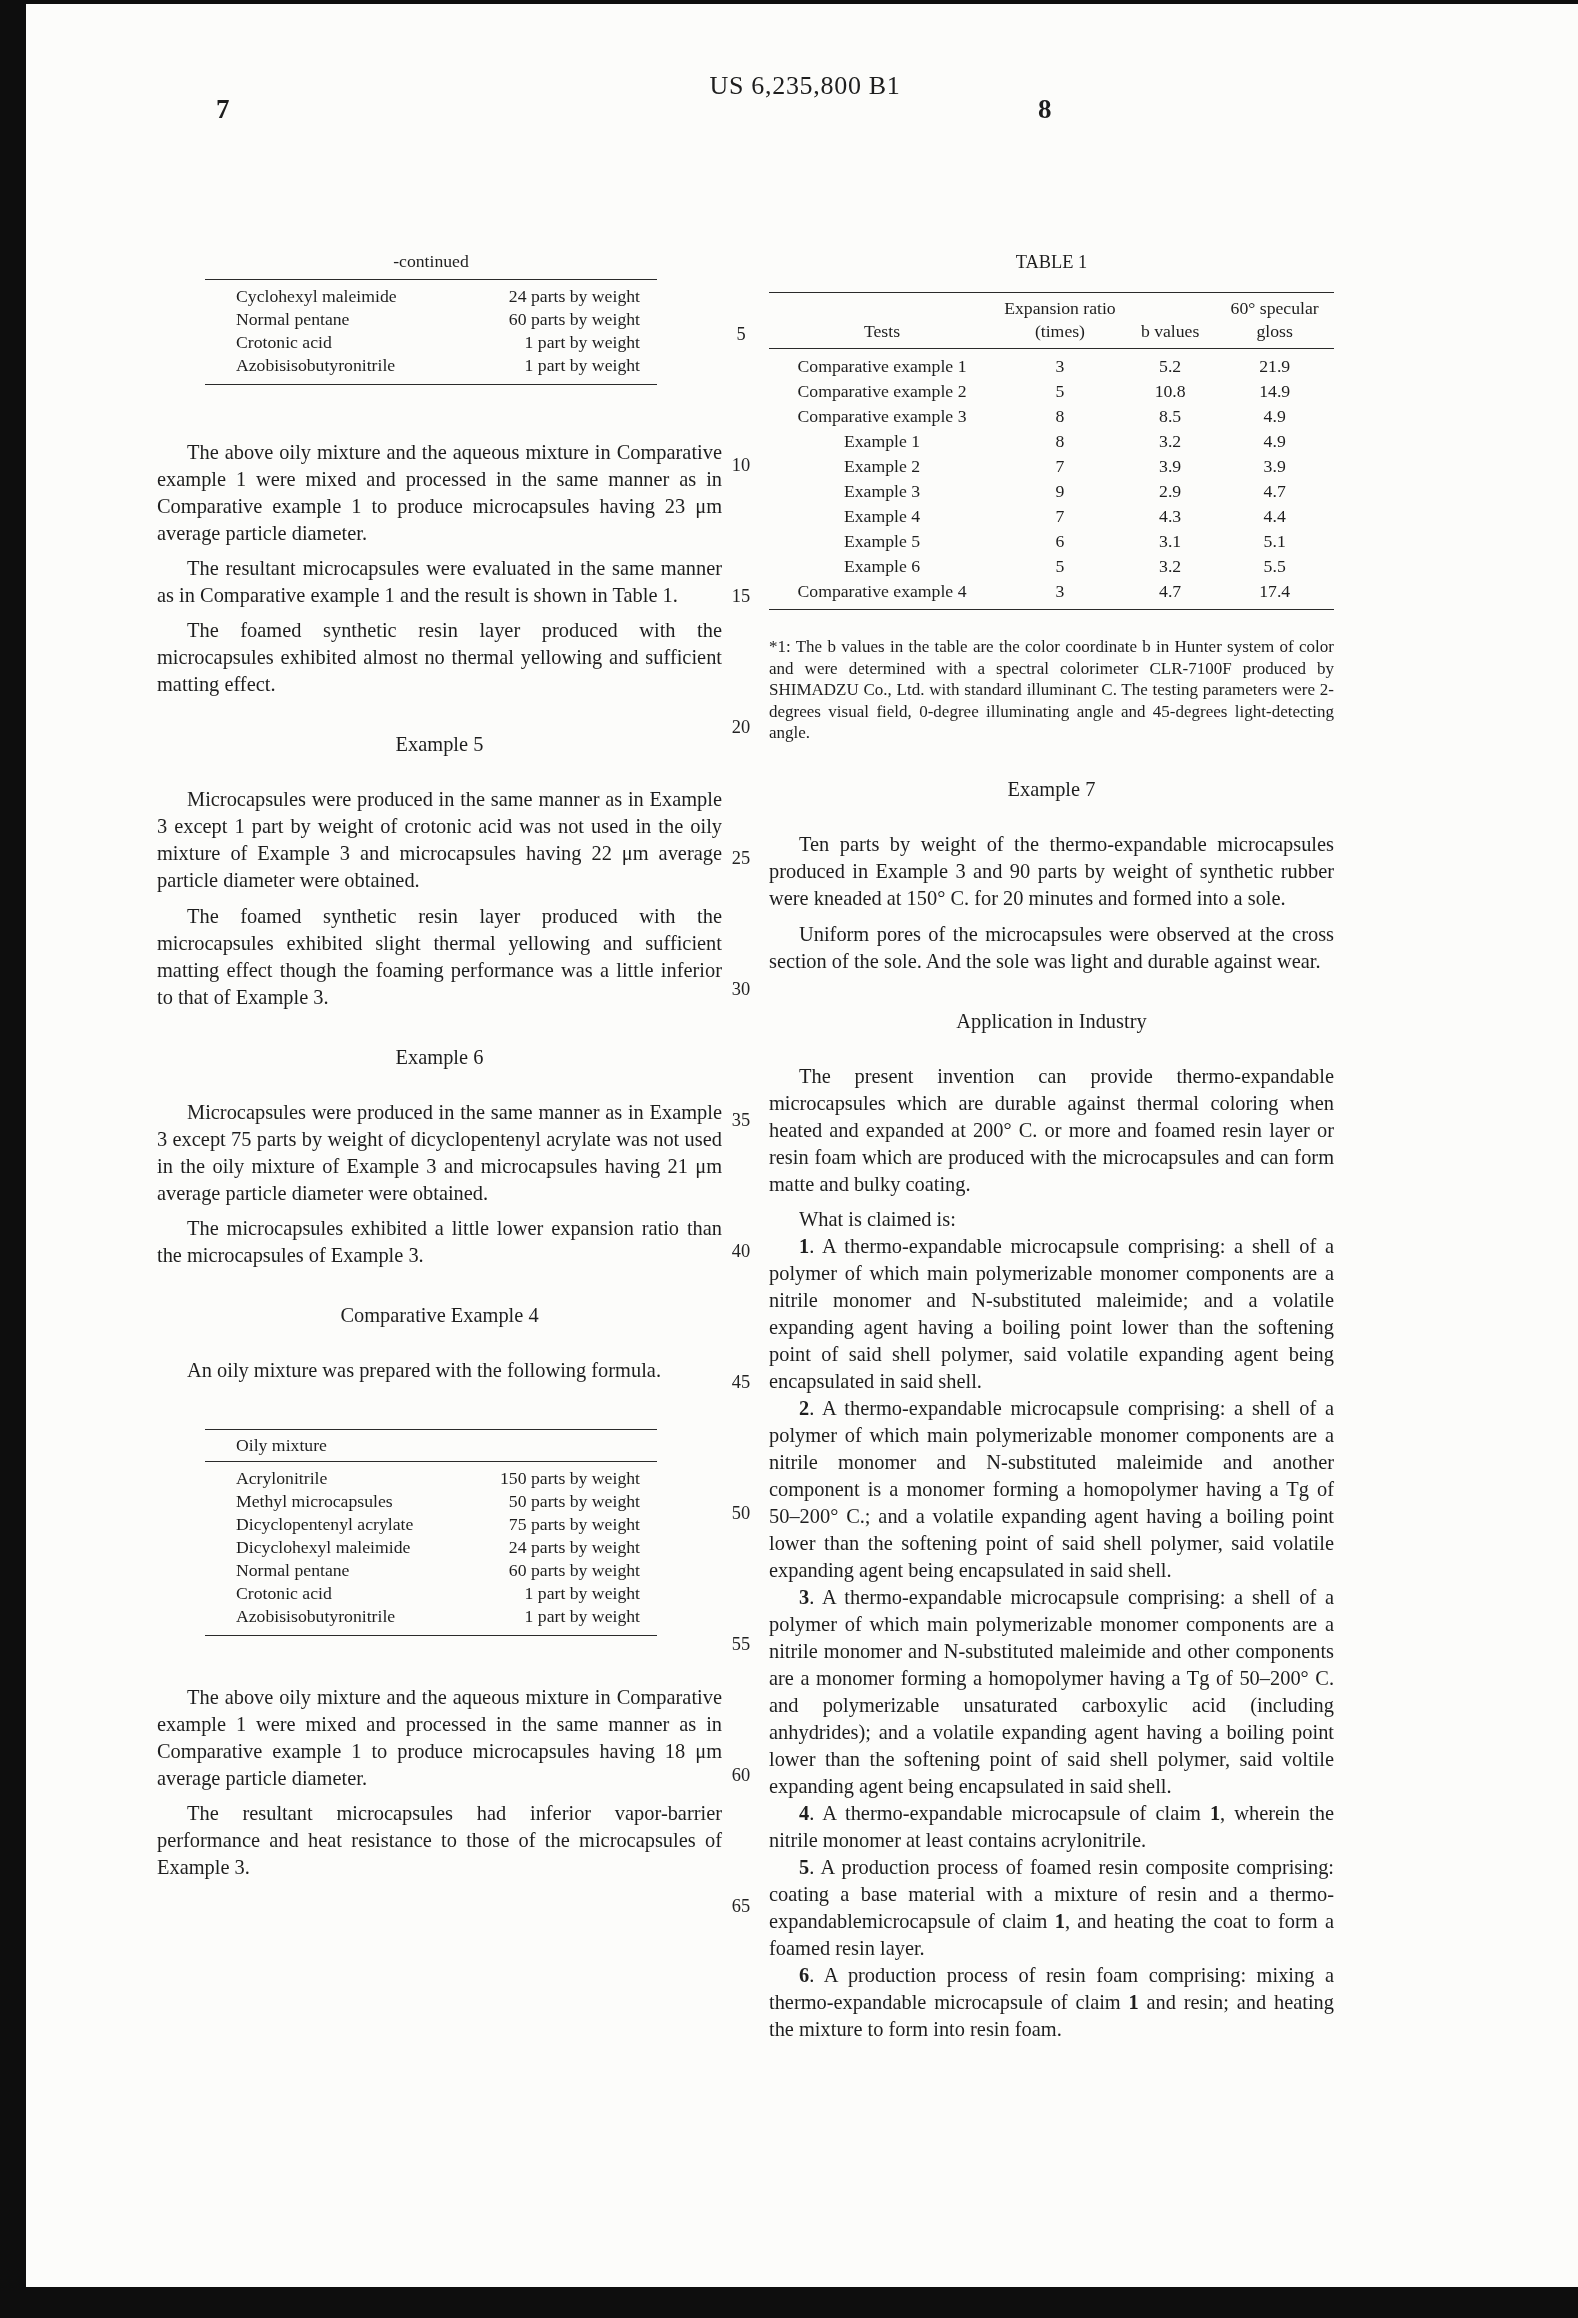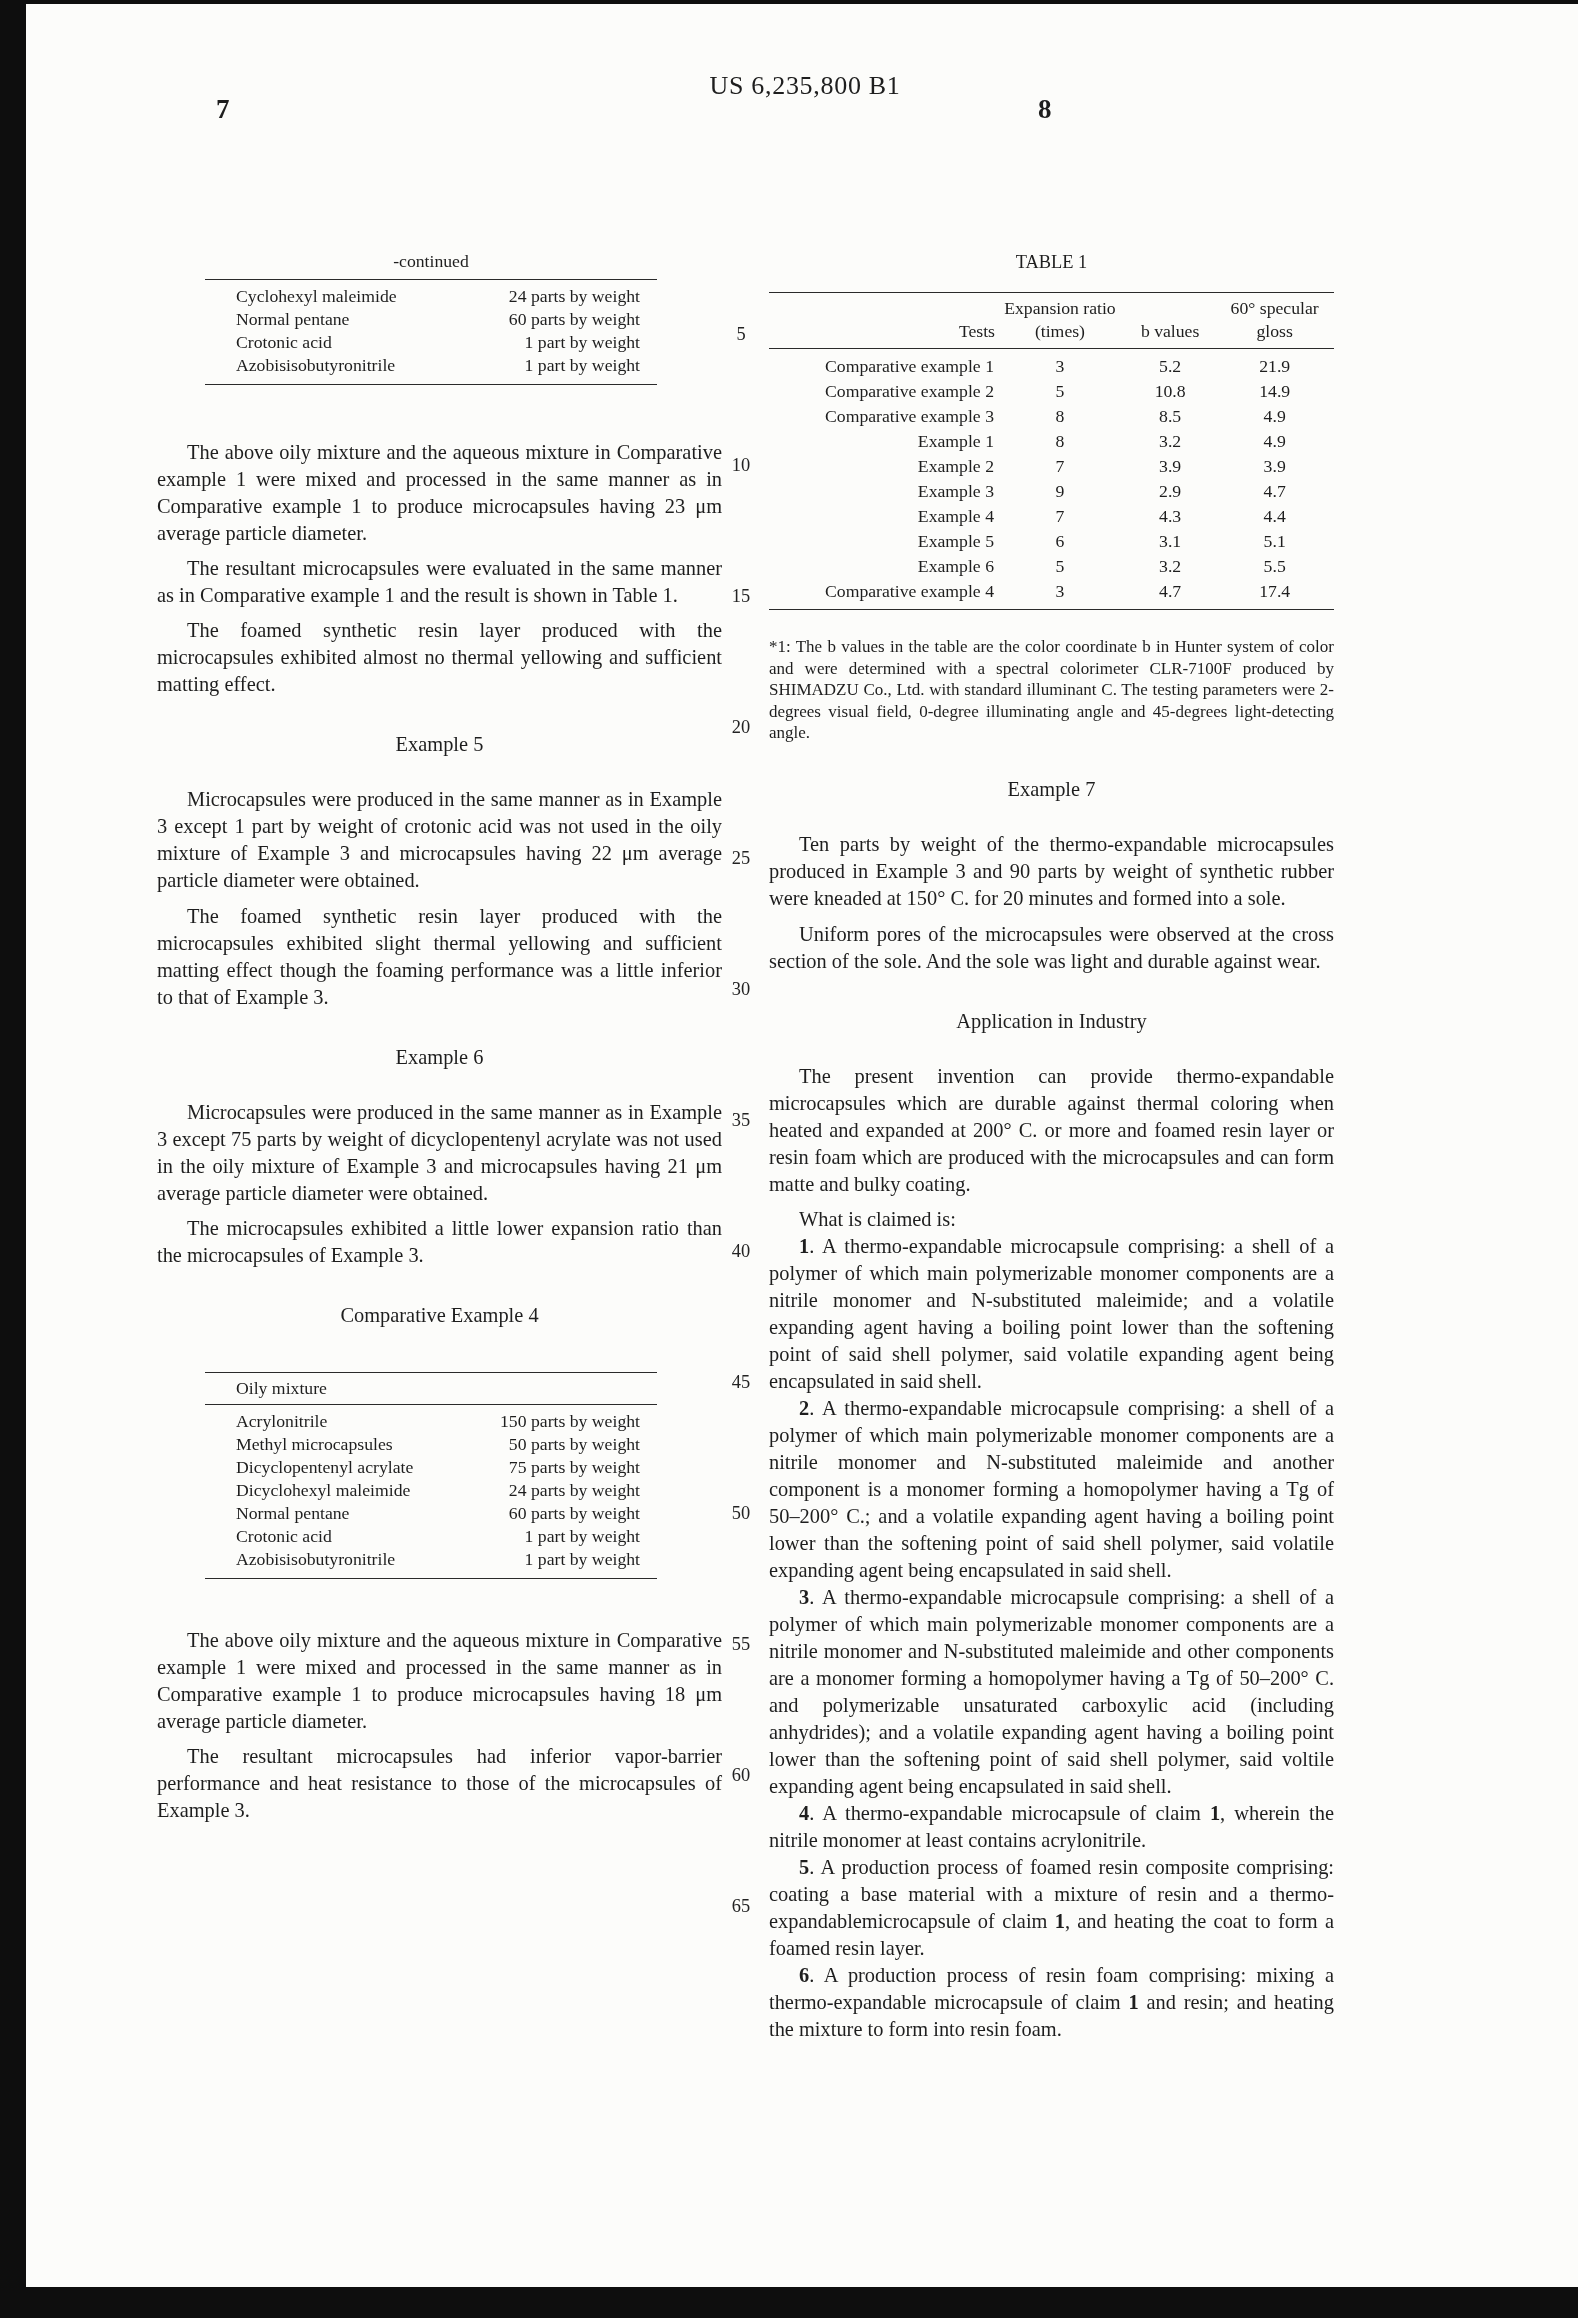--- a/index.html
+++ b/index.html
@@ -50,21 +50,21 @@
   
   .t1-title { text-align:center; font-size:18.4px; margin:2.7px 0 19px 0; }
   table.t1 {
     width:100%; border-collapse:collapse; font-size:17.7px; line-height:23px;
     border-top:1.4px solid #2a2a2a; border-bottom:1.4px solid #2a2a2a;
   }
   table.t1 thead th {
     font-weight:normal; vertical-align:bottom; padding:4.1px 0 5.4px 0;
     border-bottom:1.4px solid #2a2a2a;
   }
-  table.t1 th.c1, table.t1 td.c1 { text-align:right; width:40%;margin-left:24px; }
+  table.t1 th.c1, table.t1 td.c1 { text-align:center; width:40%;margin-left:24px; }
   table.t1 th.c2, table.t1 td.c2 { text-align:center; width:23%; }
   table.t1 th.c3, table.t1 td.c3 { text-align:center; width:16%; }
   table.t1 th.c4, table.t1 td.c4 { text-align:center; width:21%; }
   table.t1 tbody tr:first-child td { padding-top:5.4px; }
   table.t1 tbody tr:last-child td { padding-bottom:6.8px; }
   .footnote {
     font-size:17px; line-height:21.4px; text-align:justify; margin-top:26px;
   }
   .claims p.body-par { margin-bottom:0; }
 </style>
@@ -125,20 +125,21 @@
 
     <div class="heading">Example 5</div>
     <p class="body-par">Microcapsules were produced in the same manner as in Example 3 except 1 part by weight of crotonic acid was not used in the oily mixture of Example 3 and microcapsules having 22 μm average particle diameter were obtained.</p>
     <p class="body-par">The foamed synthetic resin layer produced with the microcapsules exhibited slight thermal yellowing and sufficient matting effect though the foaming performance was a little inferior to that of Example 3.</p>
 
     <div class="heading">Example 6</div>
     <p class="body-par">Microcapsules were produced in the same manner as in Example 3 except 75 parts by weight of dicyclopentenyl acrylate was not used in the oily mixture of Example 3 and microcapsules having 21 μm average particle diameter were obtained.</p>
     <p class="body-par">The microcapsules exhibited a little lower expansion ratio than the microcapsules of Example 3.</p>
 
     <div class="heading">Comparative Example 4</div>
+    <p class="body-par">An oily mixture was prepared with the following formula.</p>
 
     <div class="chem-block oily">
       <div class="chem-rule"></div>
       <div class="chem-caption-left">Oily mixture</div>
       <div class="chem-rule"></div>
       <div class="chem-rows">
         <div class="chem-row">
           <span>Acrylonitrile</span>
           <span>150 parts by weight</span>
         </div>

